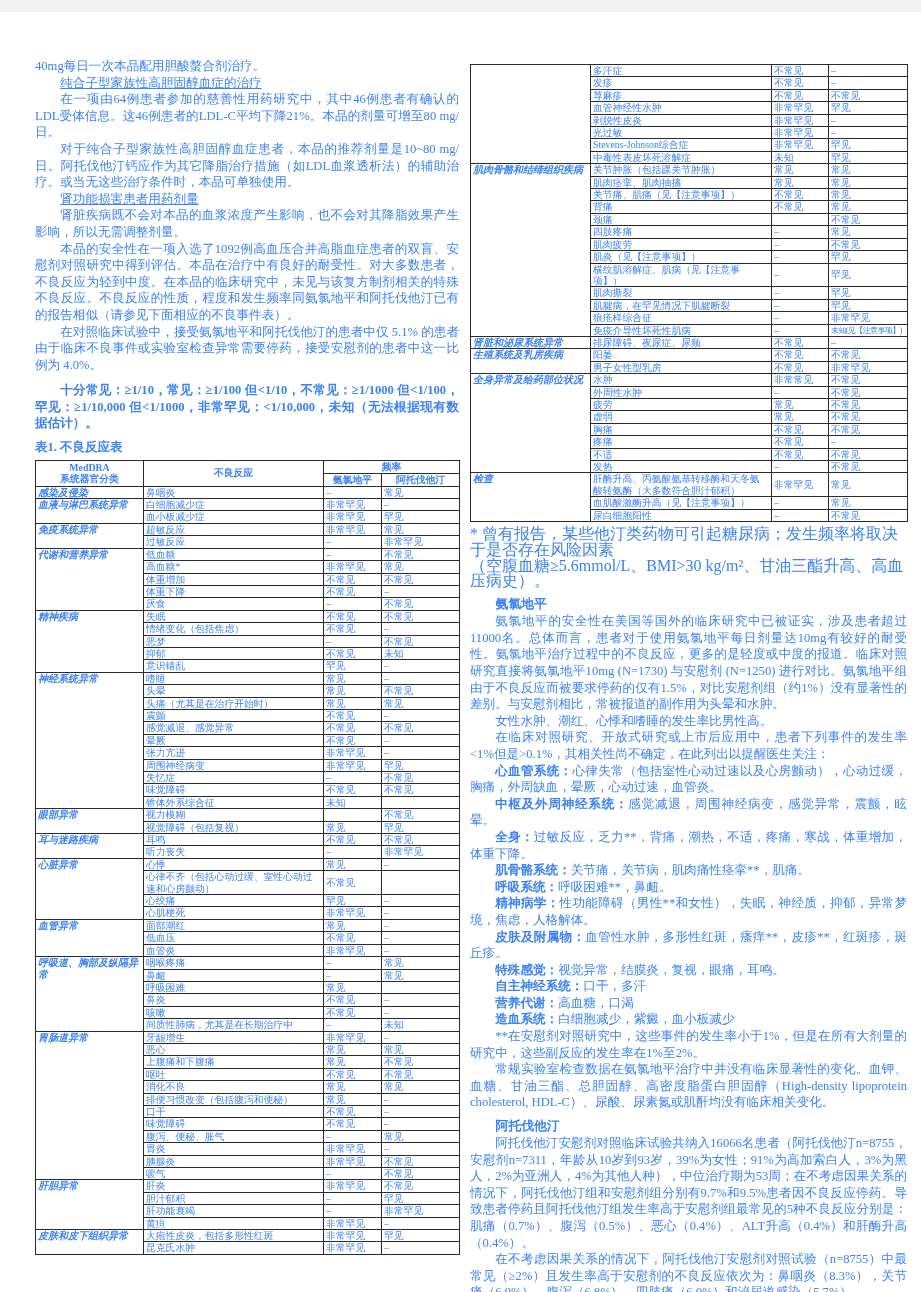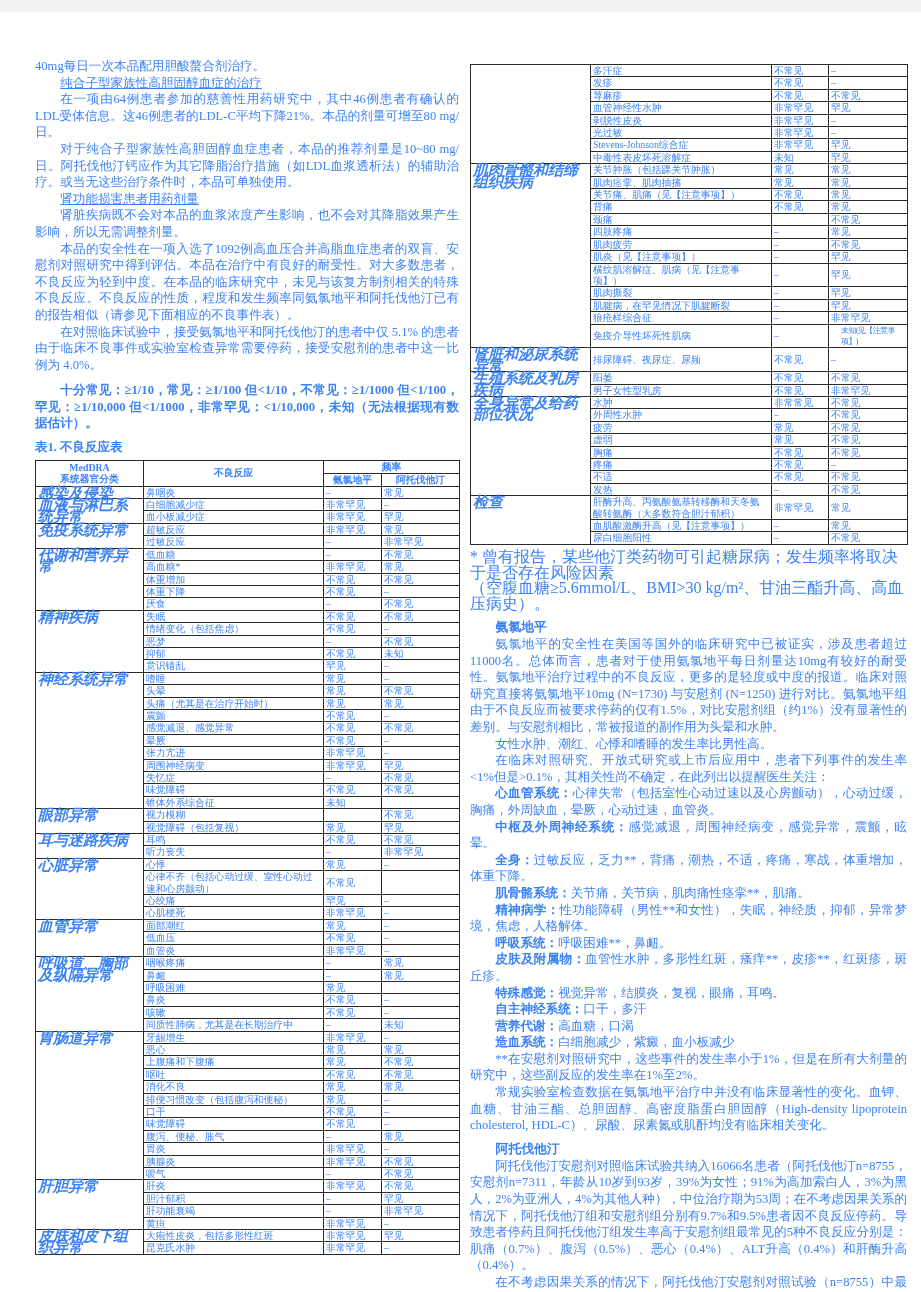--- a/index.html
+++ b/index.html
@@ -11,23 +11,23 @@
   .para{font-size:12.6px;line-height:16.6px;text-align:justify;text-indent:2em;}
   .para.cont{text-indent:0;}
   .para.ul-head{text-decoration:underline;}
   .para.b-head{font-weight:bold;text-indent:0;}
   .para.legend{font-weight:bold;margin-top:9px;}
   .tbl-title{text-align:left;font-weight:bold;font-size:12.5px;margin:7px 0 4px 0;}
   table.adr{border-collapse:collapse;width:100%;table-layout:fixed;}
   .adr th,.adr td{border:1px solid #2a2a2a;font-size:9.8px;line-height:11.4px;padding:0 2px;
                   vertical-align:middle;word-break:break-all;}
   .adr th{text-align:center;font-weight:bold;line-height:11.8px;}
-  .adr td.gcell{font-weight:bold;font-style:italic;vertical-align:top;font-family:"Liberation Sans","DejaVu Sans",sans-serif;font-size:15px;}
+  .adr td.gcell{font-weight:bold;font-style:italic;vertical-align:top;font-family:"Liberation Sans","DejaVu Sans",sans-serif;font-size:10px;}
   .adr tr.gs td{border-top:1.6px solid #2a2a2a;}
-  .adr td.sm{font-size:8px;letter-spacing:-0.6px;padding-left:12px;}
+  .adr td.sm{font-size:8px;letter-spacing:-0.6px;}
   .footnote{font-size:16px;line-height:15.8px;margin-top:4px;}
   .sec-head{font-weight:bold;font-size:12.8px;line-height:17px;text-indent:2em;margin-top:7px;}
 </style>
 </head>
 <body>
 
 <div class="page">
 
   <div id="leftcol" class="col">
     <div id="left-paras">
@@ -585,22 +585,22 @@
     </div>
     <div id="right-sections">
         <div class="sec-head">氨氯地平</div>
         <div class="para body">氨氯地平的安全性在美国等国外的临床研究中已被证实，涉及患者超过11000名。总体而言，患者对于使用氨氯地平每日剂量达10mg有较好的耐受性。氨氯地平治疗过程中的不良反应，更多的是轻度或中度的报道。临床对照研究直接将氨氯地平10mg (N=1730) 与安慰剂 (N=1250) 进行对比。氨氯地平组由于不良反应而被要求停药的仅有1.5%，对比安慰剂组（约1%）没有显著性的差别。与安慰剂相比，常被报道的副作用为头晕和水肿。</div>
         <div class="para body">女性水肿、潮红、心悸和嗜睡的发生率比男性高。</div>
         <div class="para body">在临床对照研究、开放式研究或上市后应用中，患者下列事件的发生率&lt;1%但是&gt;0.1%，其相关性尚不确定，在此列出以提醒医生关注：</div>
         <div class="para body"><b>心血管系统：</b>心律失常（包括室性心动过速以及心房颤动），心动过缓，胸痛，外周缺血，晕厥，心动过速，血管炎。</div>
         <div class="para body"><b>中枢及外周神经系统：</b>感觉减退，周围神经病变，感觉异常，震颤，眩晕。</div>
         <div class="para body"><b>全身：</b>过敏反应，乏力**，背痛，潮热，不适，疼痛，寒战，体重增加，体重下降。</div>
         <div class="para body"><b>肌骨骼系统：</b>关节痛，关节病，肌肉痛性痉挛**，肌痛。</div>
+        <div class="para body"><b>呼吸系统：</b>呼吸困难**，鼻衄。</div>
         <div class="para body"><b>精神病学：</b>性功能障碍（男性**和女性），失眠，神经质，抑郁，异常梦境，焦虑，人格解体。</div>
-        <div class="para body"><b>呼吸系统：</b>呼吸困难**，鼻衄。</div>
         <div class="para body"><b>皮肤及附属物：</b>血管性水肿，多形性红斑，瘙痒**，皮疹**，红斑疹，斑丘疹。</div>
         <div class="para body"><b>特殊感觉：</b>视觉异常，结膜炎，复视，眼痛，耳鸣。</div>
         <div class="para body"><b>自主神经系统：</b>口干，多汗</div>
         <div class="para body"><b>营养代谢：</b>高血糖，口渴</div>
         <div class="para body"><b>造血系统：</b>白细胞减少，紫癜，血小板减少</div>
         <div class="para body">**在安慰剂对照研究中，这些事件的发生率小于1%，但是在所有大剂量的研究中，这些副反应的发生率在1%至2%。</div>
         <div class="para body">常规实验室检查数据在氨氯地平治疗中并没有临床显著性的变化。血钾、血糖、甘油三酯、总胆固醇、高密度脂蛋白胆固醇（High-density lipoprotein cholesterol, HDL-C）、尿酸、尿素氮或肌酐均没有临床相关变化。</div>
         <div class="sec-head">阿托伐他汀</div>
         <div class="para body">阿托伐他汀安慰剂对照临床试验共纳入16066名患者（阿托伐他汀n=8755，安慰剂n=7311，年龄从10岁到93岁，39%为女性；91%为高加索白人，3%为黑人，2%为亚洲人，4%为其他人种），中位治疗期为53周；在不考虑因果关系的情况下，阿托伐他汀组和安慰剂组分别有9.7%和9.5%患者因不良反应停药。导致患者停药且阿托伐他汀组发生率高于安慰剂组最常见的5种不良反应分别是：肌痛（0.7%）、腹泻（0.5%）、恶心（0.4%）、ALT升高（0.4%）和肝酶升高（0.4%）。</div>
         <div class="para body">在不考虑因果关系的情况下，阿托伐他汀安慰剂对照试验（n=8755）中最常见（≥2%）且发生率高于安慰剂的不良反应依次为：鼻咽炎（8.3%），关节痛（6.9%），腹泻（6.8%），四肢痛（6.0%）和泌尿道感染（5.7%）。</div>

